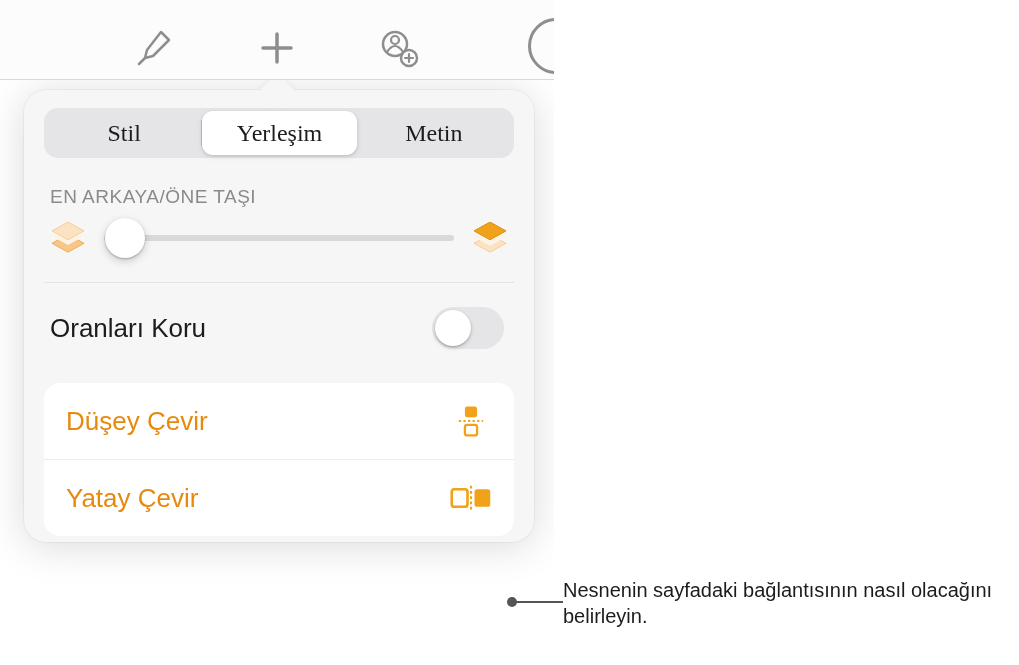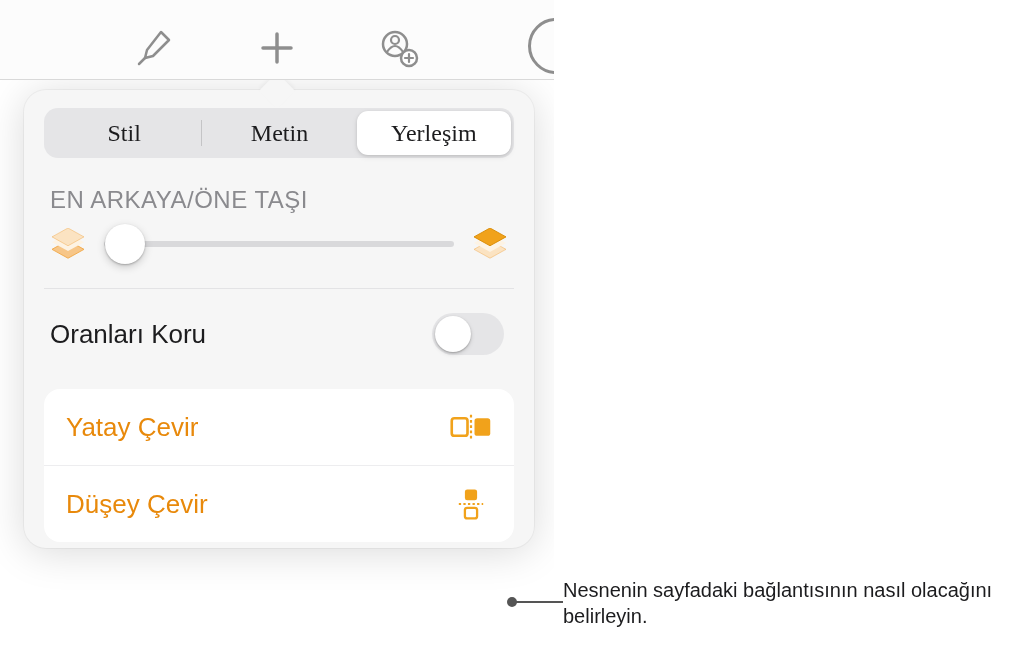--- a/index.html
+++ b/index.html
@@ -87,21 +87,21 @@
       background: #fff;
       box-shadow: 0 1px 3px rgba(0,0,0,0.12), 0 2px 6px rgba(0,0,0,0.08);
       font-weight: 500;
     }
     .seg-div {
       width: 1px;
       background: #c4c4c6;
       margin: 9px 0;
     }
     .section-label {
-      font-size: 24px;
+      font-size: 19px;
       color: #8a8a8e;
       letter-spacing: 0.5px;
       margin: 0 6px 14px 6px;
     }
     .slider-row {
       display: flex;
       align-items: center;
       gap: 18px;
       padding: 0 6px 28px 6px;
       border-bottom: 1px solid #e3e3e5;
@@ -248,22 +248,22 @@
       </svg>
     </div>
     <div class="edge-half-circle"></div>
   </div>
 
   <div class="popover">
 
     <div class="segmented">
       <div class="seg-item">Stil</div>
       <div class="seg-div"></div>
+      <div class="seg-item active">Yerleşim</div>
       <div class="seg-item">Metin</div>
-      <div class="seg-item active">Yerleşim</div>
     </div>
 
     <div class="section-label">EN ARKAYA/ÖNE TAŞI</div>
 
     <div class="slider-row">
       <svg class="layer-icon" viewBox="0 0 40 36">
         <path d="M2 24 L20 14 L38 24 L20 34 Z" fill="#f7c688" stroke="#f1a745" stroke-width="1"></path>
         <path d="M2 16 L20 6  L38 16 L20 26 Z" fill="#fdf3e4" stroke="none"></path>
         <path d="M2 10 L20 0  L38 10 L20 20 Z" fill="#fbe3c2" stroke="#f1a745" stroke-width="0.5"></path>
       </svg>
@@ -278,36 +278,36 @@
     </div>
 
     <div class="row">
       <div class="row-label">Oranları Koru</div>
       <div class="toggle off">
         <div class="toggle-knob"></div>
       </div>
     </div>
 
     <div class="card">
+      <div class="card-row">
+        <span>Düşey Çevir</span>
+        <svg class="flip-icon" viewBox="0 0 36 42" width="32" height="38">
+          <rect x="10" y="2" width="16" height="14" rx="3" fill="#f1a21b"></rect>
+          <rect x="10" y="26" width="16" height="14" rx="3" fill="none" stroke="#f1a21b" stroke-width="3"></rect>
+          <line x1="2" y1="21" x2="34" y2="21" stroke="#f1a21b" stroke-width="2.5" stroke-dasharray="3 3"></line>
+        </svg>
+      </div>
       <div class="card-row">
         <span>Yatay Çevir</span>
         <svg class="flip-icon" viewBox="0 0 48 36">
           <rect x="2" y="8" width="18" height="20" rx="3" fill="none" stroke="#f1a21b" stroke-width="3"></rect>
           <rect x="28" y="8" width="18" height="20" rx="3" fill="#f1a21b"></rect>
           <line x1="24" y1="4" x2="24" y2="32" stroke="#f1a21b" stroke-width="2.5" stroke-dasharray="3 3"></line>
         </svg>
       </div>
-      <div class="card-row">
-        <span>Düşey Çevir</span>
-        <svg class="flip-icon" viewBox="0 0 36 42" width="32" height="38">
-          <rect x="10" y="2" width="16" height="14" rx="3" fill="#f1a21b"></rect>
-          <rect x="10" y="26" width="16" height="14" rx="3" fill="none" stroke="#f1a21b" stroke-width="3"></rect>
-          <line x1="2" y1="21" x2="34" y2="21" stroke="#f1a21b" stroke-width="2.5" stroke-dasharray="3 3"></line>
-        </svg>
-      </div>
     </div>
 
 
   </div>
 </div>
 
 <div class="callout-line"></div>
 <div class="callout">Nesnenin sayfadaki bağlantısının nasıl olacağını belirleyin.</div>
 
 </body></html>

